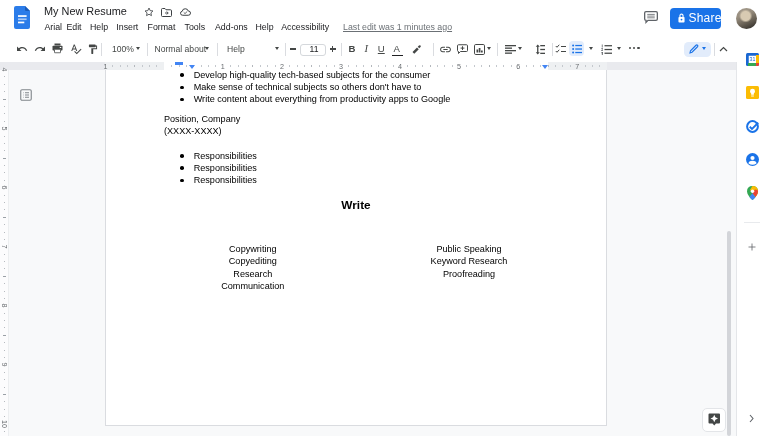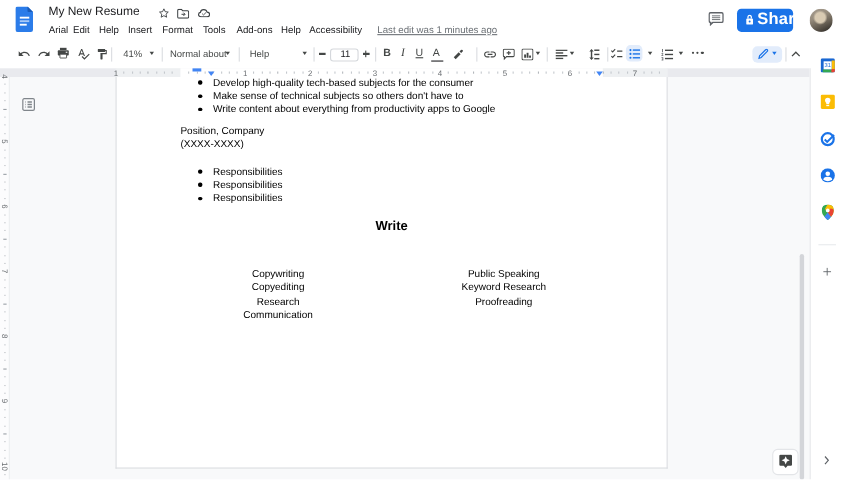--- a/index.html
+++ b/index.html
@@ -193,21 +193,21 @@
     <path d="M4 1.3 H24 Q26.7 1.3 26.7 4 V16 Q26.7 18.7 24 18.7 H8 L4 22.7 Q4 18.7 4 18.7 Q1.3 18.7 1.3 16 V4 Q1.3 1.3 4 1.3 Z"></path>
     <path d="M6.5 6.8 H21.5 M6.5 10.2 H21.5 M6.5 13.6 H21.5" stroke-width="1.6"></path>
   </svg>
 
 <div class="abs" style="left:669.5px; top:7.5px; width:51.5px; height:21px; background:#1a73e8; border-radius:4px;"></div>
 <svg class="abs" style="left:678px; top:12.5px;" width="7" height="10" viewBox="0 0 16 22" fill="none">
     <rect x="1" y="8.5" width="14" height="12.5" rx="2" fill="#fff"></rect>
     <path d="M4.5 8.5 V6 Q4.5 2 8 2 Q11.5 2 11.5 6 V8.5" stroke="#fff" stroke-width="2.6"></path>
     <circle cx="8" cy="14.5" r="2" fill="#1a73e8"></circle>
   </svg>
-<div class="abs" style="left:688.5px; top:13.2px; font-size:15px; font-weight:bold; color:#fff; line-height:10px; letter-spacing:0.2px;">Share</div>
+<div class="abs" style="left:688.5px; top:13.2px; font-size:12px; font-weight:normal; color:#fff; line-height:10px; letter-spacing:0.2px;">Share</div>
 
 <div class="abs" style="left:736px; top:7.5px; width:21px; height:21px; border-radius:50%; background:radial-gradient(circle at 46% 38%, #d8cab2 0 26%, rgba(216,202,178,0) 38%), linear-gradient(155deg, #a89e90 0%, #968c7d 35%, #6b6357 62%, #3b3731 88%);"></div>
 
 <svg class="abs" style="left:15.5px; top:42.5px;" width="12" height="12" viewBox="0 0 24 24">
     <path d="M12.5 8c-2.65 0-5.05.99-6.9 2.6L2 7v9h9l-3.62-3.62c1.39-1.16 3.16-1.88 5.12-1.88 3.54 0 6.55 2.31 7.6 5.5l2.37-.78C21.08 11.03 17.15 8 12.5 8z" fill="#444746"></path>
   </svg>
 <svg class="abs" style="left:33.5px; top:42.5px;" width="12" height="12" viewBox="0 0 24 24">
     <path d="M18.4 10.6C16.55 8.99 14.15 8 11.5 8c-4.65 0-8.58 3.03-9.97 7.22L3.9 16c1.05-3.19 4.06-5.5 7.6-5.5 1.96 0 3.73.72 5.12 1.88L13 16h9V7l-3.6 3.6z" fill="#444746"></path>
   </svg>
 <svg class="abs" style="left:51.5px; top:43px;" width="11" height="11" viewBox="0 0 22 22">
@@ -216,21 +216,21 @@
     <rect x="5" y="12.5" width="12" height="7" rx="0.5" fill="#fff" stroke="#444746" stroke-width="1.6"></rect>
     <rect x="15.5" y="8" width="3" height="2" fill="#fff"></rect>
   </svg>
 <svg class="abs" style="left:69.5px; top:43px;" width="12" height="12" viewBox="0 0 24 24">
     <path d="M12.45 16h2.09L9.43 3H7.57L2.46 16h2.09l1.12-3h5.64l1.14 3zm-6.02-5L8.5 5.48 10.57 11H6.43zm15.16.59l-8.09 8.09L9.83 16l-1.41 1.41 5.09 5.09L23 13l-1.41-1.41z" fill="#444746"></path>
   </svg>
 <svg class="abs" style="left:87px; top:42.8px;" width="11.5" height="12.5" viewBox="0 0 24 24">
     <path d="M18 4V3c0-.55-.45-1-1-1H5c-.55 0-1 .45-1 1v4c0 .55.45 1 1 1h12c.55 0 1-.45 1-1V6h1v4H9v11c0 .55.45 1 1 1h2c.55 0 1-.45 1-1v-9h8V4h-3z" fill="#444746"></path>
   </svg>
 <div class="divd" style="left:100.5px;"></div>
-<div class="tbtxt" style="left:112px; top:44.6px;">41%</div>
+<div class="tbtxt" style="left:112px; top:44.6px;">100%</div>
 <div class="arrow" style="left:135.5px; top:47px;"></div>
 <div class="divd" style="left:147px;"></div>
 <div class="tbtxt" style="left:154.5px; top:44.6px;">Normal about</div>
 <div class="arrow" style="left:204.5px; top:47px;"></div>
 <div class="divd" style="left:217px;"></div>
 <div class="tbtxt" style="left:227px; top:44.6px;">Help</div>
 <div class="arrow" style="left:274.5px; top:47px;"></div>
 <div class="divd" style="left:285px;"></div>
 <div class="abs" style="left:289.5px; top:48.2px; width:6px; height:1.6px; background:#444746;"></div>
 <div class="abs" style="left:300px; top:43.5px; width:25.5px; height:12.5px; border:1px solid #d5d8dc; border-radius:3px; background:#fff;"></div>
@@ -341,21 +341,21 @@
 <div class="docline" style="left:164px; top:112.74px;">Position, Company</div>
 <div class="docline" style="left:164px; top:125.04px;">(XXXX-XXXX)</div>
 <div class="docline" style="left:193.7px; top:149.54px;">Responsibilities</div>
 <div class="docline" style="left:193.7px; top:161.74px;">Responsibilities</div>
 <div class="docline" style="left:193.7px; top:173.94px;">Responsibilities</div>
 <div class="dot" style="left:180.1px; top:154.1px;"></div>
 <div class="dot" style="left:180.1px; top:166.3px;"></div>
 <div class="dot" style="left:180.1px; top:178.5px;"></div>
 <div class="docline" style="left:106px; top:199.4px; width:500px; text-align:center; font-size:11.8px; font-weight:bold; line-height:13px;">Write</div>
 <div class="docline" style="left:152.8px; top:243.24px; width:200px; text-align:center;">Copywriting<br>Copyediting<br>Research<br>Communication</div>
-<div class="docline" style="left:358px; top:243.24px; width:200px; text-align:center;">Public Speaking<br>Keyword Research<br>Proofreading</div>
+<div class="docline" style="left:369px; top:243.24px; width:200px; text-align:center;">Public Speaking<br>Keyword Research<br>Proofreading</div>
 
 <div class="abs" style="left:726.5px; top:231px; width:4.5px; height:205px; background:#d3d5d9; border-radius:2.2px;"></div>
 
 <div class="abs" style="left:702px; top:407.5px; width:23.5px; height:24px; background:#fff; border:1px solid #e3e5e8; border-radius:5px;"></div>
 <svg class="abs" style="left:707.5px; top:413px;" width="12.5" height="13" viewBox="0 0 25 26">
     <path d="M3 1 H22 Q24 1 24 3 V19 Q24 21 22 21 H16 L12.5 25 L9 21 H3 Q1 21 1 19 V3 Q1 1 3 1 Z" fill="#444746"></path>
     <path d="M12.5 3.5 L14.8 8.7 L20 11 L14.8 13.3 L12.5 18.5 L10.2 13.3 L5 11 L10.2 8.7 Z" fill="#fff"></path>
   </svg>
 
 <div class="abs" style="left:736px; top:38px; width:32px; height:398px; background:#fff;"></div>

